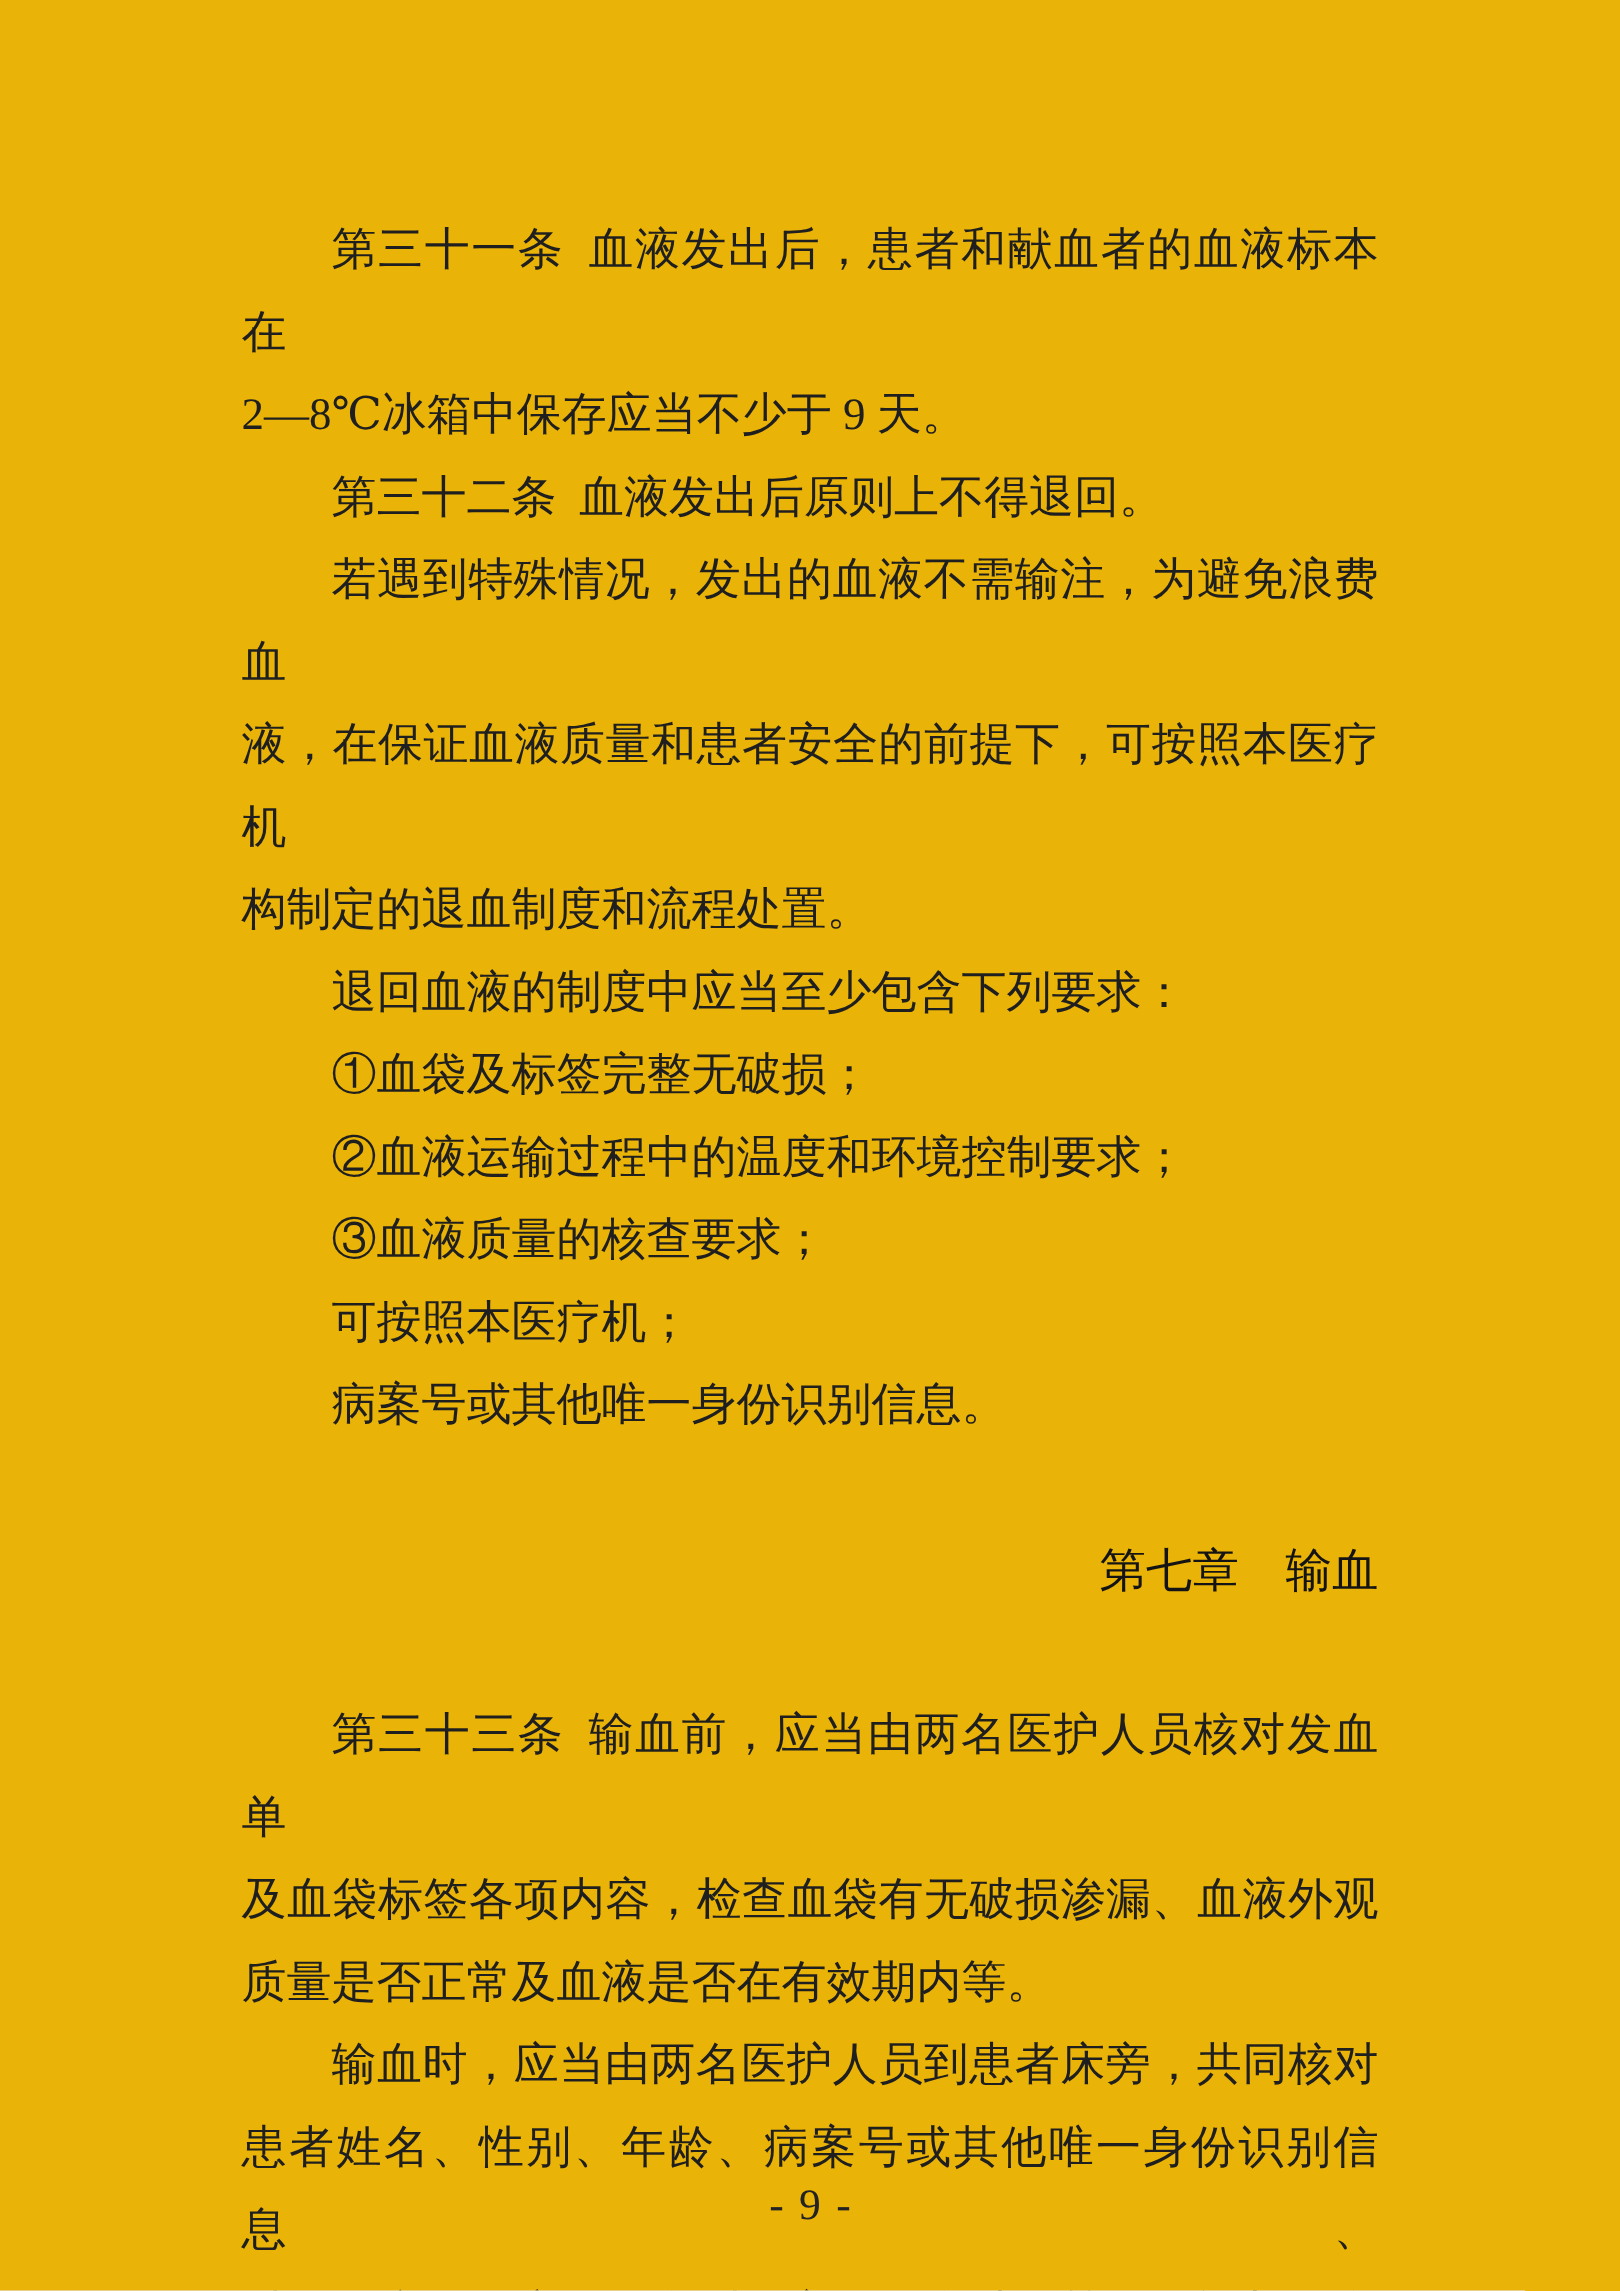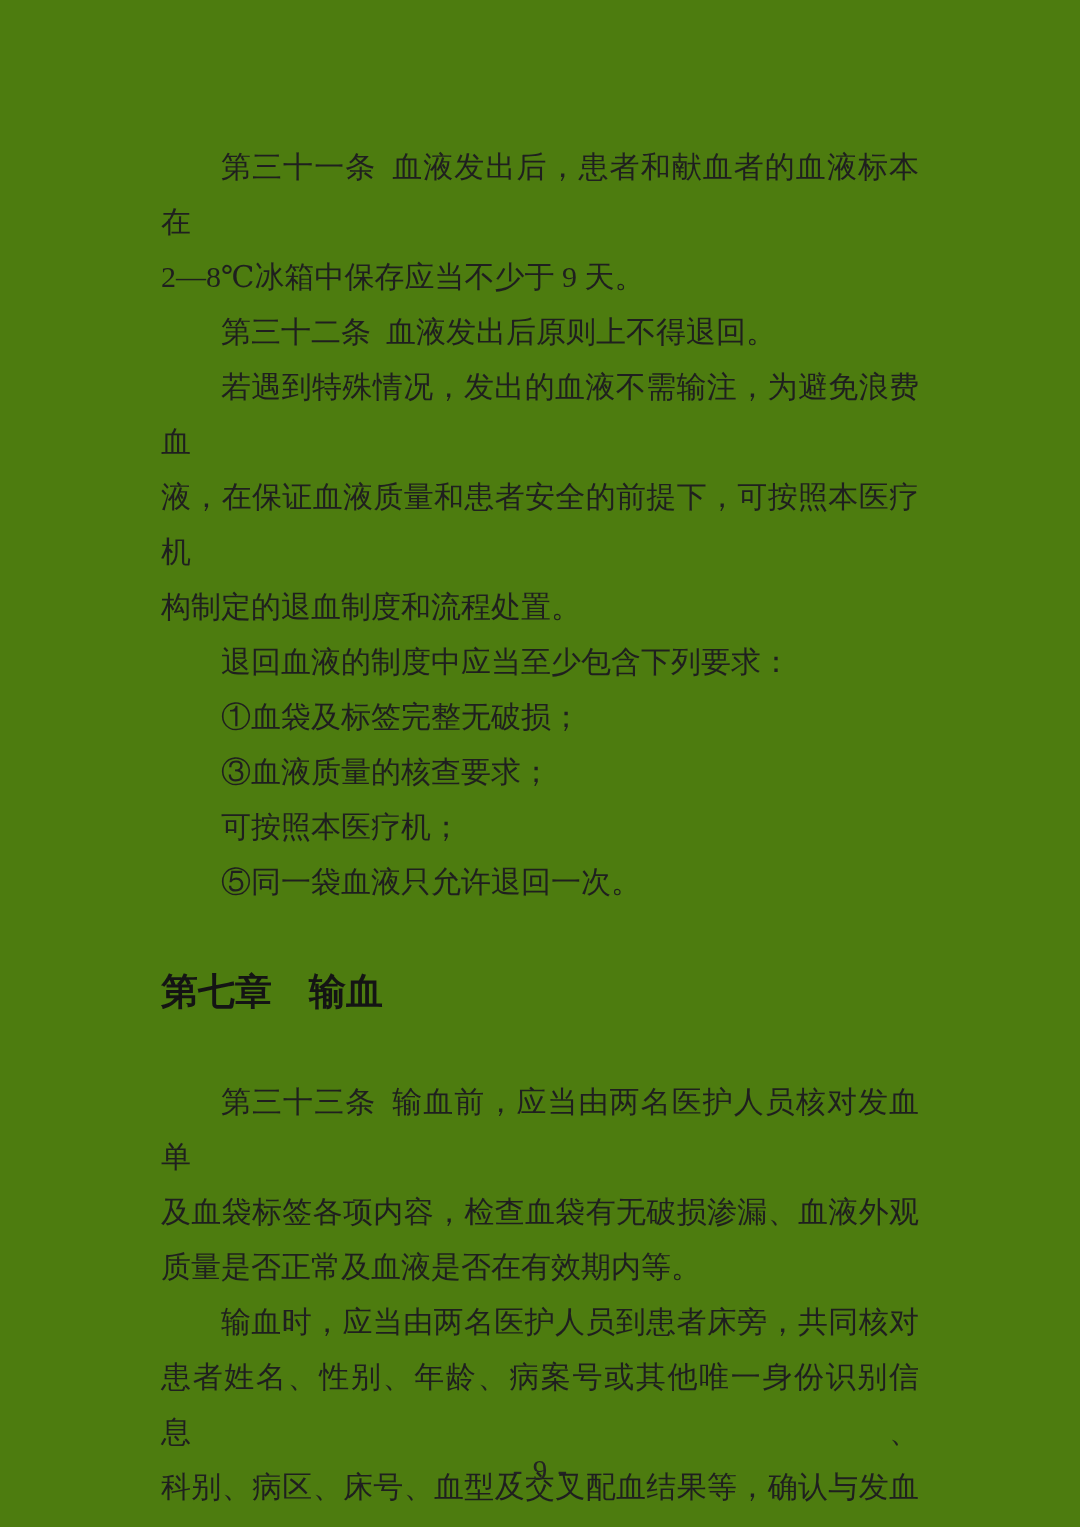--- a/index.html
+++ b/index.html
@@ -1,20 +1,20 @@
 <!DOCTYPE html>
 <html><head>
 <meta charset="utf-8">
 <style>
   html, body { margin: 0; padding: 0; background: #e8e8e8; }
   .page {
     position: relative;
     width: 1080px;
     height: 1527px;
-    background: #4d7c0f;
+    background: #eab308;
     color: #1f1f1f;
     font-family: "Liberation Serif", "DejaVu Serif", serif;
     overflow: hidden;
   }
   .content {
     position: absolute;
     left: 161px;
     right: 161px;
     top: 139px;
     font-size: 30px;
@@ -23,23 +23,23 @@
   .line { white-space: nowrap; }
   .indent { text-indent: 2em; }
   .fill {
     white-space: normal;
     text-align: justify;
     text-align-last: justify;
     text-justify: inter-character;
   }
   .chapter-heading {
     margin: 55px 0;
-    text-align: left;
-    font-weight: bold;
-    font-size: 37px;
+    text-align: right;
+    font-weight: normal;
+    font-size: 31px;
     line-height: 55px;
     font-family: "Liberation Sans", "DejaVu Sans", sans-serif;
     color: #141414;
   }
   .page-number {
     position: absolute;
     left: 0;
     right: 0;
     top: 1453px;
     text-align: center;
@@ -55,23 +55,24 @@
 <div class="page">
   <div class="content">
     <div class="line indent fill">第三十一条 血液发出后，患者和献血者的血液标本在</div>
     <div class="line">2—8℃冰箱中保存应当不少于 9 天。</div>
     <div class="line indent">第三十二条 血液发出后原则上不得退回。</div>
     <div class="line indent fill">若遇到特殊情况，发出的血液不需输注，为避免浪费血</div>
     <div class="line fill">液，在保证血液质量和患者安全的前提下，可按照本医疗机</div>
     <div class="line">构制定的退血制度和流程处置。</div>
     <div class="line indent">退回血液的制度中应当至少包含下列要求：</div>
     <div class="line indent">①血袋及标签完整无破损；</div>
+    <div class="line indent">②血液运输过程中的温度和环境控制要求；</div>
     <div class="line indent">③血液质量的核查要求；</div>
     <div class="line indent">可按照本医疗机；</div>
-    <div class="line indent">⑤同一袋血液只允许退回一次。</div>
+    <div class="line indent">病案号或其他唯一身份识别信息。</div>
 
     <div class="chapter-heading">第七章 输血</div>
 
     <div class="line indent fill">第三十三条 输血前，应当由两名医护人员核对发血单</div>
     <div class="line fill">及血袋标签各项内容，检查血袋有无破损渗漏、血液外观</div>
     <div class="line">质量是否正常及血液是否在有效期内等。</div>
     <div class="line indent fill">输血时，应当由两名医护人员到患者床旁，共同核对</div>
     <div class="line fill">患者姓名、性别、年龄、病案号或其他唯一身份识别信息、</div>
     <div class="line fill">科别、病区、床号、血型及交叉配血结果等，确认与发血</div>
 

